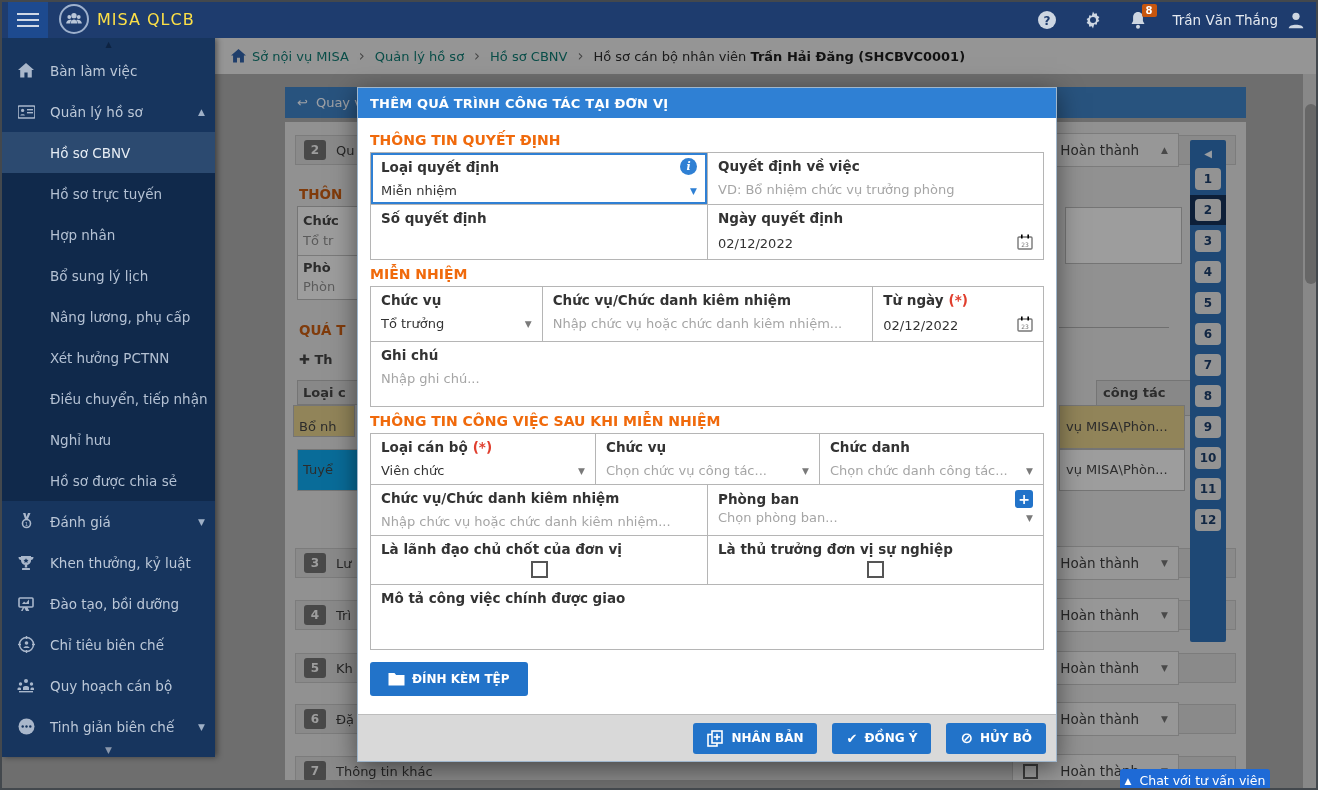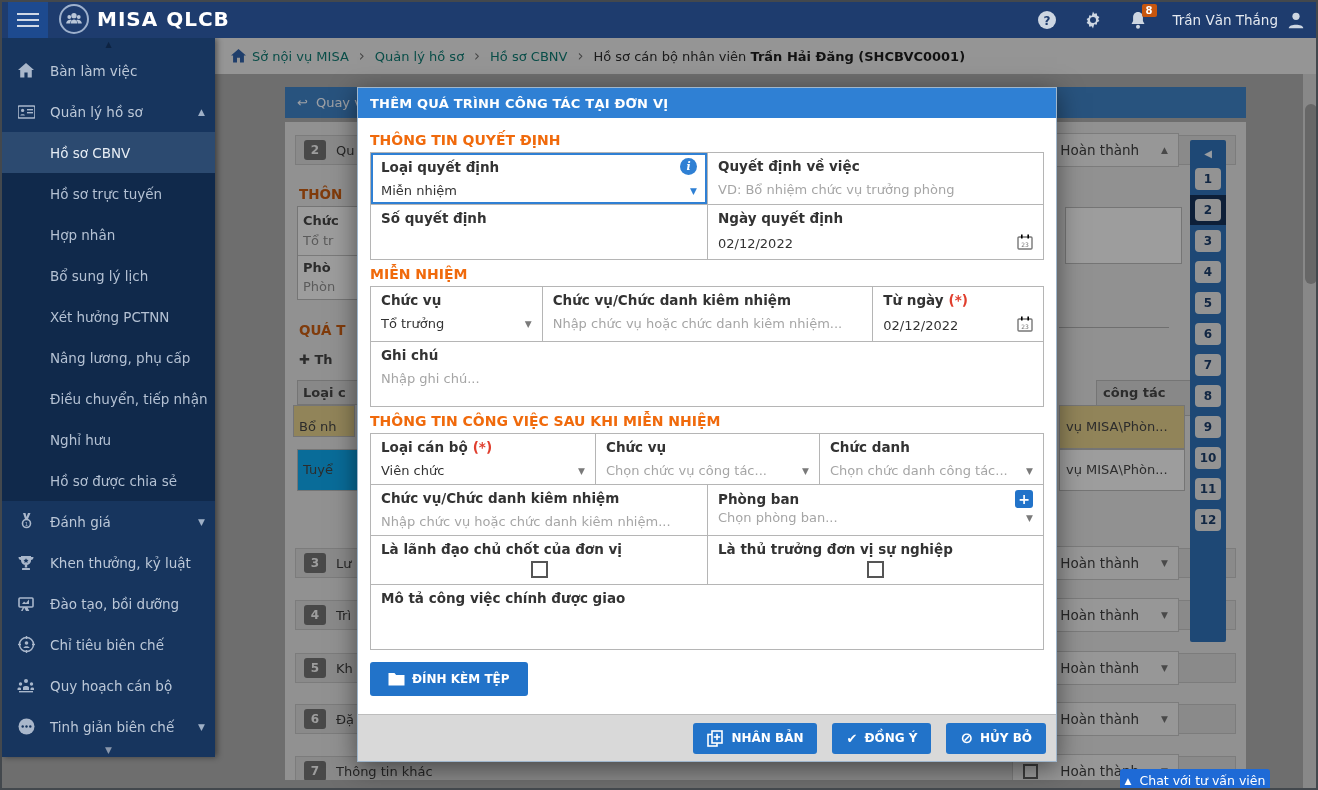--- a/index.html
+++ b/index.html
@@ -10,21 +10,21 @@
 
   
   .topbar { position:absolute; left:0; top:0; width:1318px; height:36px; background:#1e3c6e; z-index:20;
             display:flex; align-items:center; }
   .hamburger { position:absolute; left:6px; top:0; width:40px; height:36px; background:#1d4a8f;
                display:flex; flex-direction:column; justify-content:center; align-items:center; gap:4px; cursor:pointer; }
   .hamburger span { width:22px; height:2px; background:#cfd8e6; display:block; }
   .logo-wrap { position:absolute; left:57px; top:2px; display:flex; align-items:center; gap:8px; }
   .logo-circle { width:30px; height:30px; border-radius:50%; border:2px solid #9db0cc; display:flex;
                  align-items:center; justify-content:center; color:#b9c6d8; }
-  .logo-text { font-size:20px; font-weight:bold; color:#ffffff; letter-spacing:1px; }
+  .logo-text { font-size:16px; font-weight:normal; color:#fde047; letter-spacing:1px; }
   .top-right { position:absolute; right:14px; top:0; height:36px; display:flex; align-items:center; gap:26px; }
   .top-icon { color:#cdd6e2; display:flex; align-items:center; position:relative; cursor:pointer; }
   .badge { position:absolute; top:-7px; right:-10px; background:#c7560f; color:#fff; font-size:10px;
            font-weight:bold; padding:1px 4px; border-radius:2px; }
   .user { display:flex; align-items:center; gap:8px; color:#e4e9f0; font-size:13.5px; cursor:pointer; }
 
   
   .sidebar { position:absolute; left:0; top:36px; width:213px; height:719px; background:#17355e; z-index:10;
              box-shadow:2px 0 6px rgba(0,0,0,.45); }
   .side-scroll-top { height:12px; display:flex; justify-content:center; align-items:center; color:#0d2342; font-size:8px; }
@@ -332,22 +332,22 @@
           </svg>
         </span>
       <span>Quản lý hồ sơ</span>
       <span class="arrow">▲</span>
     </div>
     <div class="submenu">
       <div class="side-child active">Hồ sơ CBNV</div>
       <div class="side-child">Hồ sơ trực tuyến</div>
       <div class="side-child">Hợp nhân</div>
       <div class="side-child">Bổ sung lý lịch</div>
+      <div class="side-child">Nâng lương, phụ cấp</div>
       <div class="side-child">Xét hưởng PCTNN</div>
-      <div class="side-child">Nâng lương, phụ cấp</div>
       <div class="side-child">Điều chuyển, tiếp nhận</div>
       <div class="side-child">Nghỉ hưu</div>
       <div class="side-child">Hồ sơ được chia sẻ</div>
     </div>
     <div class="side-item">
       <span class="sicon">
           <svg width="15" height="17" viewBox="0 0 15 17" fill="currentColor">
             <path d="M4 0h2.5L7.5 4 9 0h2.5L9 6H6z"></path>
             <circle cx="7.5" cy="10.5" r="4" fill="none" stroke="currentColor" stroke-width="1.6"></circle>
             <text x="7.5" y="13" text-anchor="middle" font-size="5.5" fill="currentColor">1</text>

